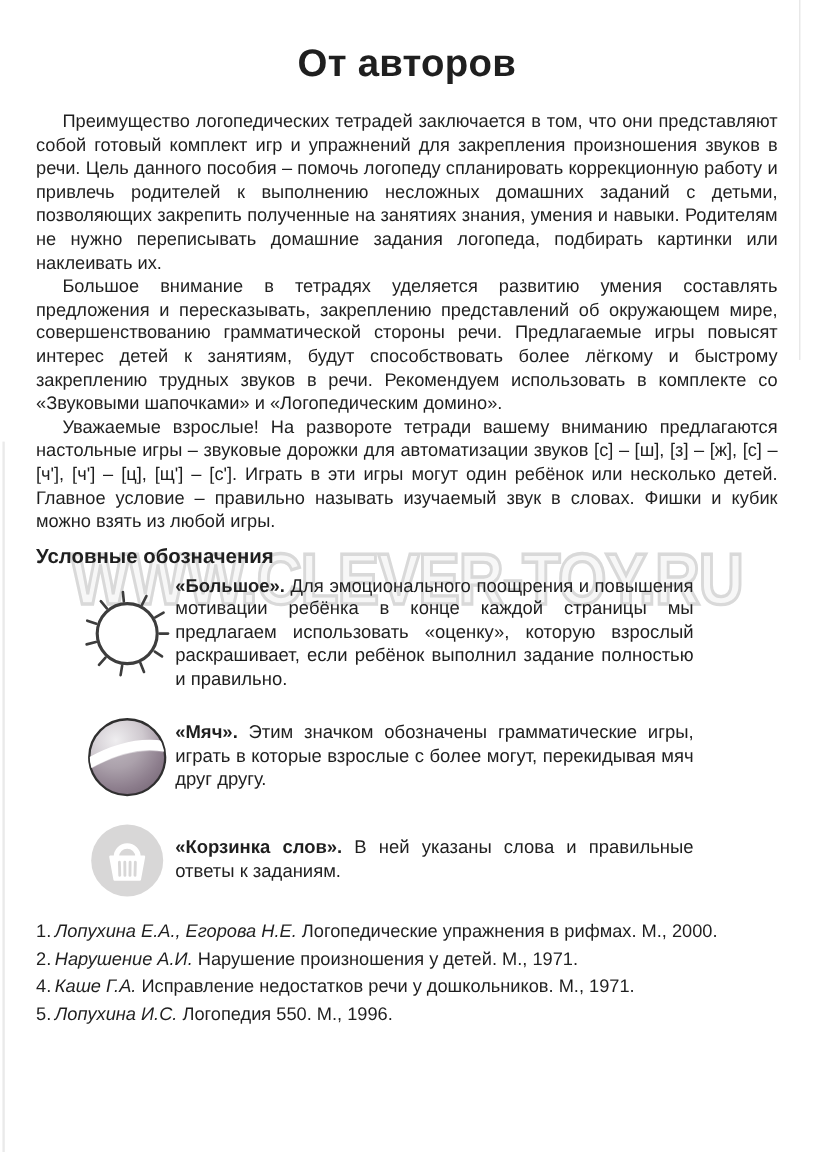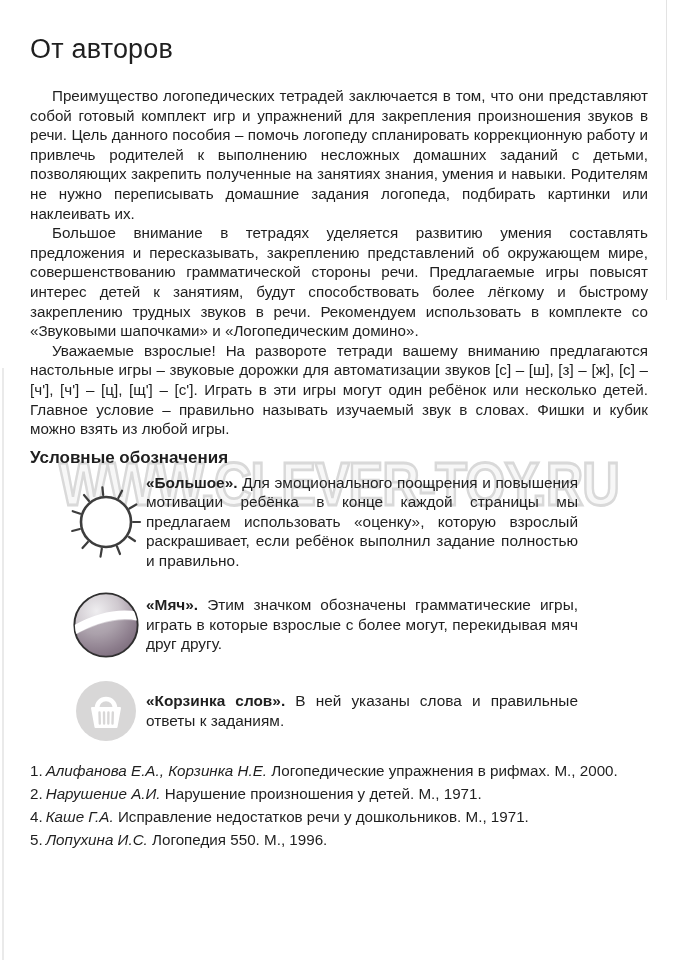--- a/index.html
+++ b/index.html
@@ -25,22 +25,22 @@
     transform-origin:top center;
     white-space:nowrap;
     z-index:0;
     pointer-events:none;
   }
 
   .content{position:relative;z-index:1;padding:34px 30px 0 30px;}
 
   .title{
     margin:0 0 21px 0;
-    font-size:27px;font-weight:normal;
-    text-align:left;
+    font-size:32px;font-weight:bold;
+    text-align:center;
     letter-spacing:.2px;
   }
 
   .body p{
     margin:0;
     font-size:15.2px;line-height:19.6px;
     text-align:justify;
     text-indent:22px;
   }
   .lead-bold{font-weight:normal;}
@@ -161,21 +161,21 @@
             <line x1="34.4" y1="33.5" x2="34.3" y2="44.5"></line>
             <line x1="38.8" y1="33.5" x2="38.5" y2="44.5"></line>
           </g>
         </svg>
       </div>
       <div class="legend-text"><span class="legend-term">«Корзинка слов».</span><span> В ней указаны слова и правильные ответы к заданиям.</span></div>
     </div>
 
 
     <div class="bibliography">
-      <p class="bib-item"><span class="bib-num">1.</span><span class="bib-authors">Алифанова Е.А., Корзинка Н.Е.</span><span> Логопедические упражнения в рифмах. М., 2000.</span></p>
+      <p class="bib-item"><span class="bib-num">1.</span><span class="bib-authors">Лопухина Е.А., Егорова Н.Е.</span><span> Логопедические упражнения в рифмах. М., 2000.</span></p>
       <p class="bib-item"><span class="bib-num">2.</span><span class="bib-authors">Нарушение А.И.</span><span> Нарушение произношения у детей. М., 1971.</span></p>
       <p class="bib-item"><span class="bib-num">4.</span><span class="bib-authors">Каше Г.А.</span><span> Исправление недостатков речи у дошкольников. М., 1971.</span></p>
       <p class="bib-item"><span class="bib-num">5.</span><span class="bib-authors">Лопухина И.С.</span><span> Логопедия 550. М., 1996.</span></p>
 
     </div>
 
   </div>
 </div>
 
 </body></html>

